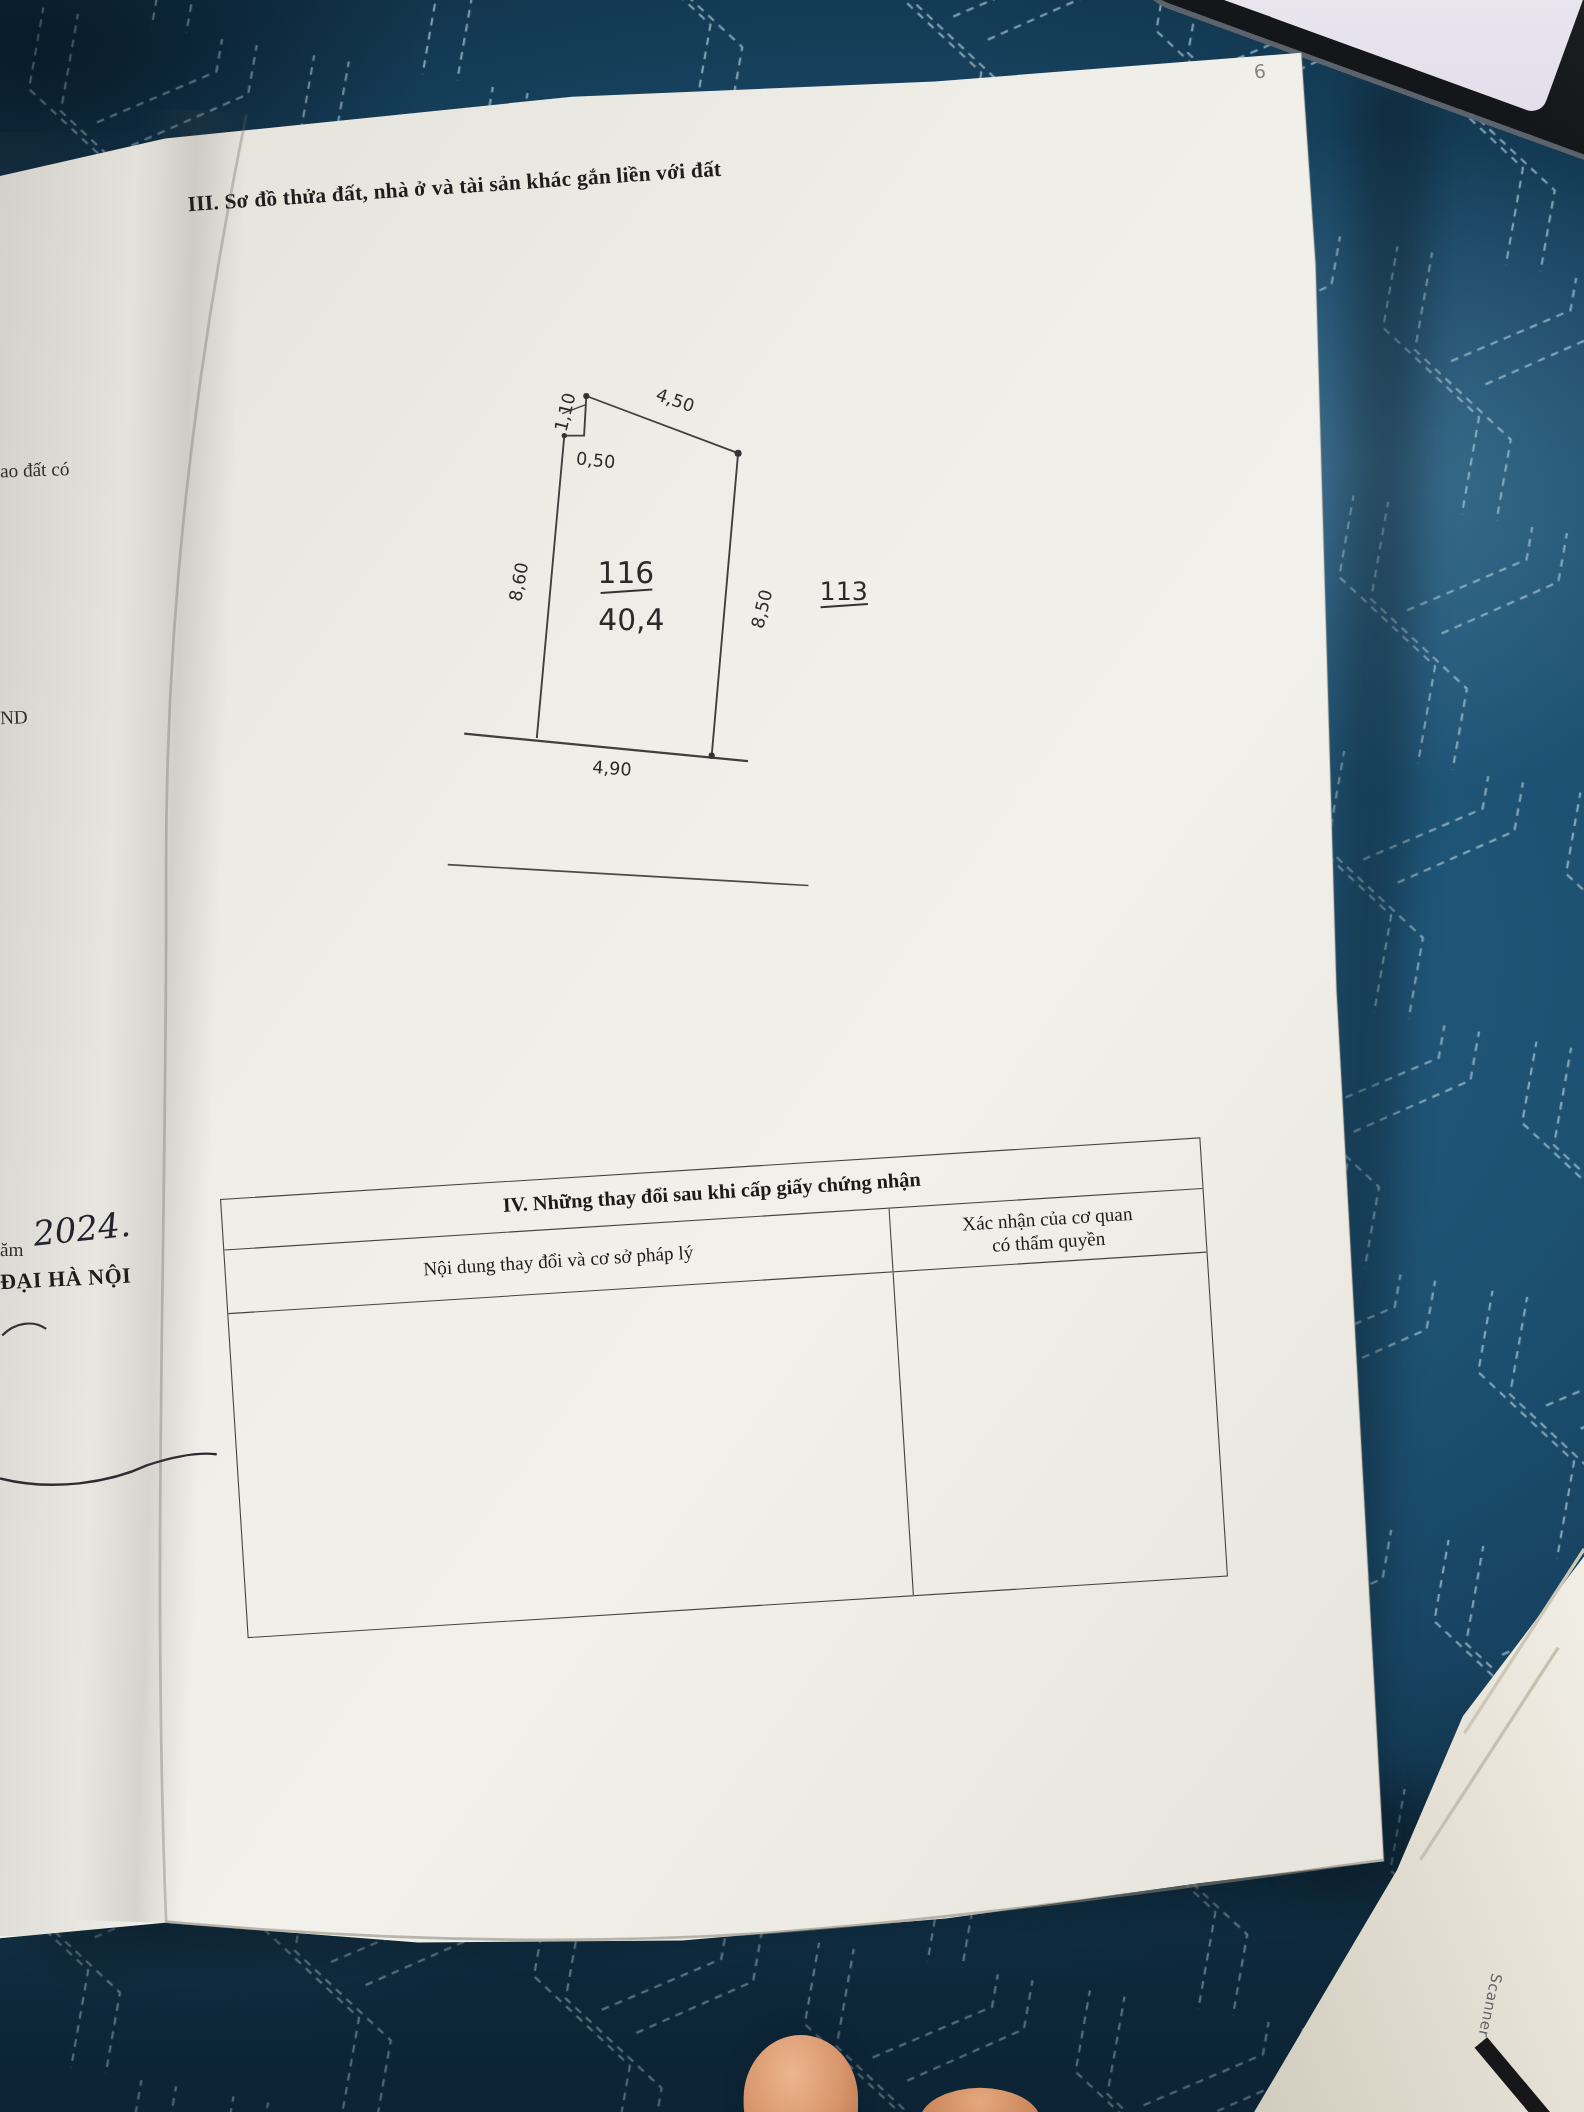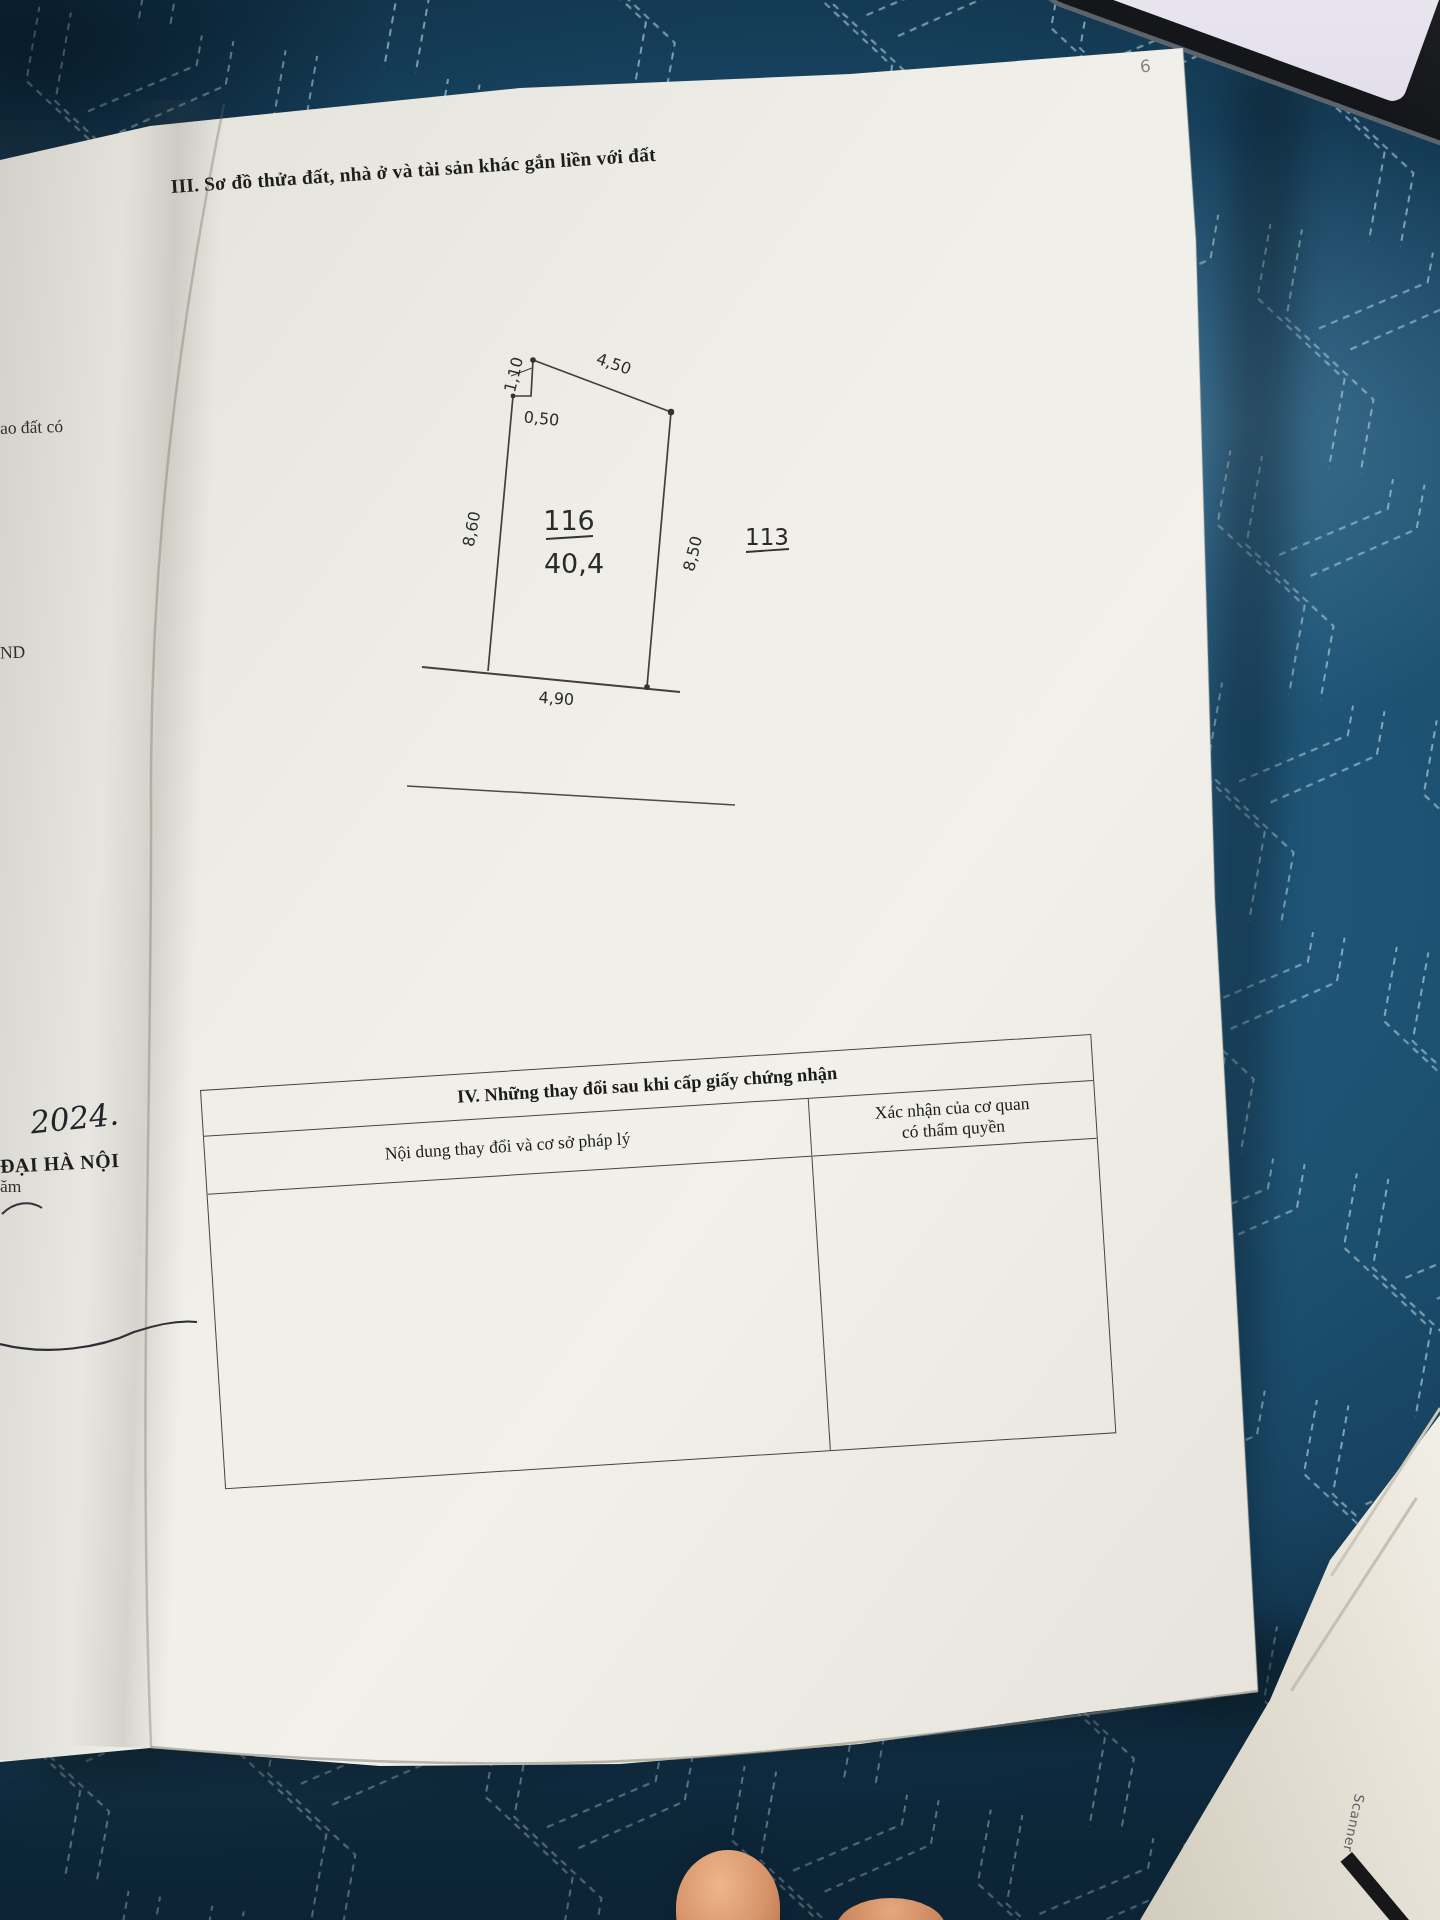--- a/index.html
+++ b/index.html
@@ -48,21 +48,21 @@
   
   .fold-shade{left:125px;top:100px;width:100px;height:1648px;transform:rotate(2deg);transform-origin:50% 0;
       background:linear-gradient(90deg, rgba(80,75,65,0) 0%, rgba(80,75,65,.16) 55%, rgba(80,75,65,0) 100%);}
   .leftpage-shade{left:0;top:120px;width:140px;height:1640px;
       background:linear-gradient(90deg, rgba(70,65,60,.10), rgba(70,65,60,0));}
 
   
   .frag{position:absolute;color:#2e2e2e;font-size:17.5px;white-space:nowrap;}
   .frag-top{left:0;top:417px;transform:rotate(-2deg);}
   .frag-nd{left:0;top:642px;transform:rotate(-2deg);}
-  .frag-year-prefix{left:0;top:1176px;}
+  .frag-year-prefix{left:0;top:1126px;}
   .frag-year-hand{left:30px;top:1100px;font-style:italic;font-size:31px;color:#23232e;
       transform:rotate(-6deg);font-family:"DejaVu Serif",serif;}
   .frag-org{left:0;top:1152px;font-weight:bold;font-size:20px;letter-spacing:.5px;
       transform:rotate(-3deg);color:#1d1d1d;}
 
   .page-number{left:1140px;top:56px;font-family:"DejaVu Sans",sans-serif;font-size:17px;
       color:#85857f;transform:rotate(-5deg);}
 
   .heading3{left:170px;top:176px;transform:rotate(-3.8deg);transform-origin:0 0;
       font-weight:bold;font-size:19.5px;color:#1e1e1e;white-space:nowrap;letter-spacing:.2px;}

